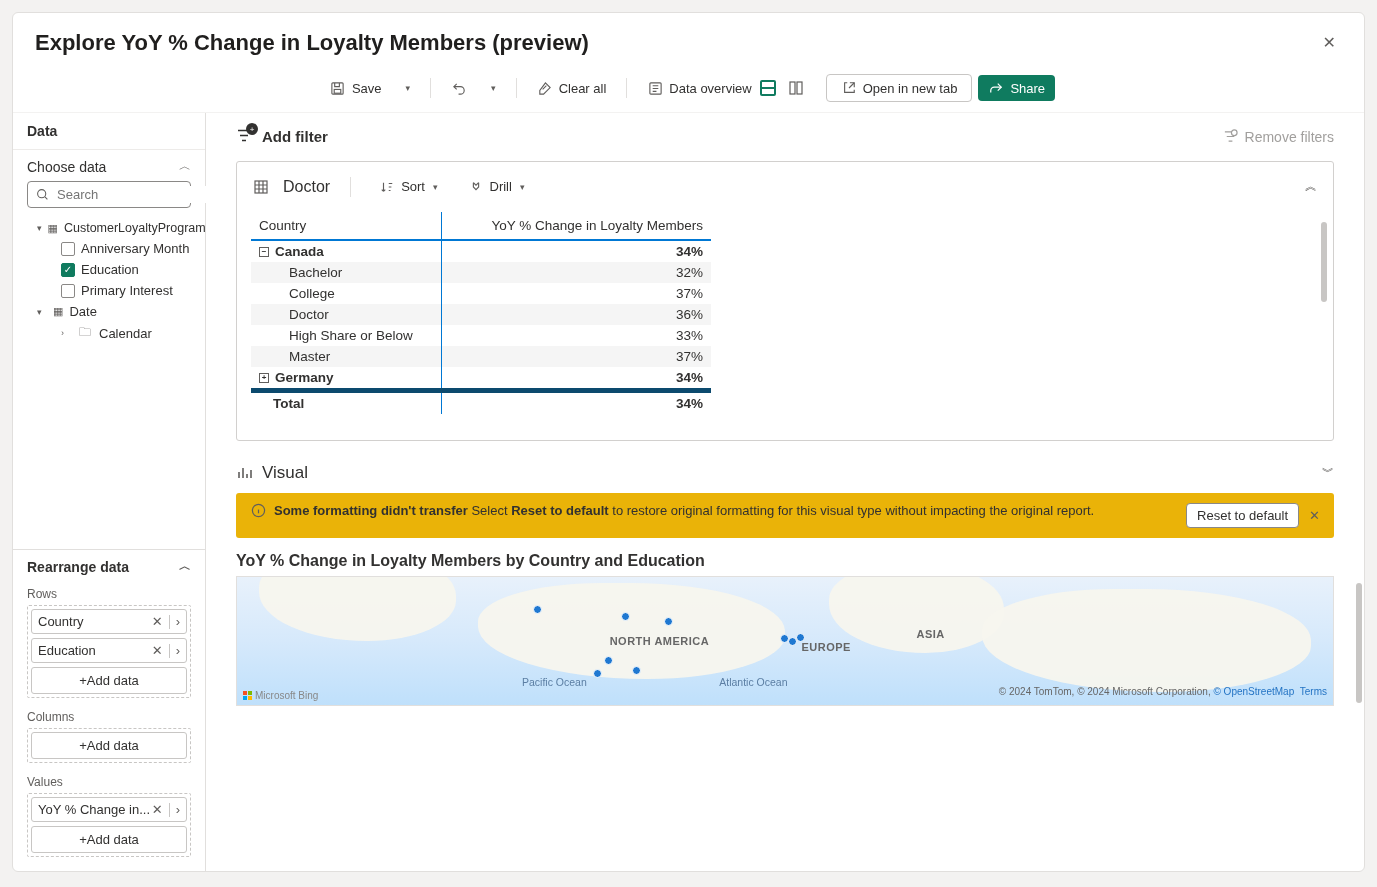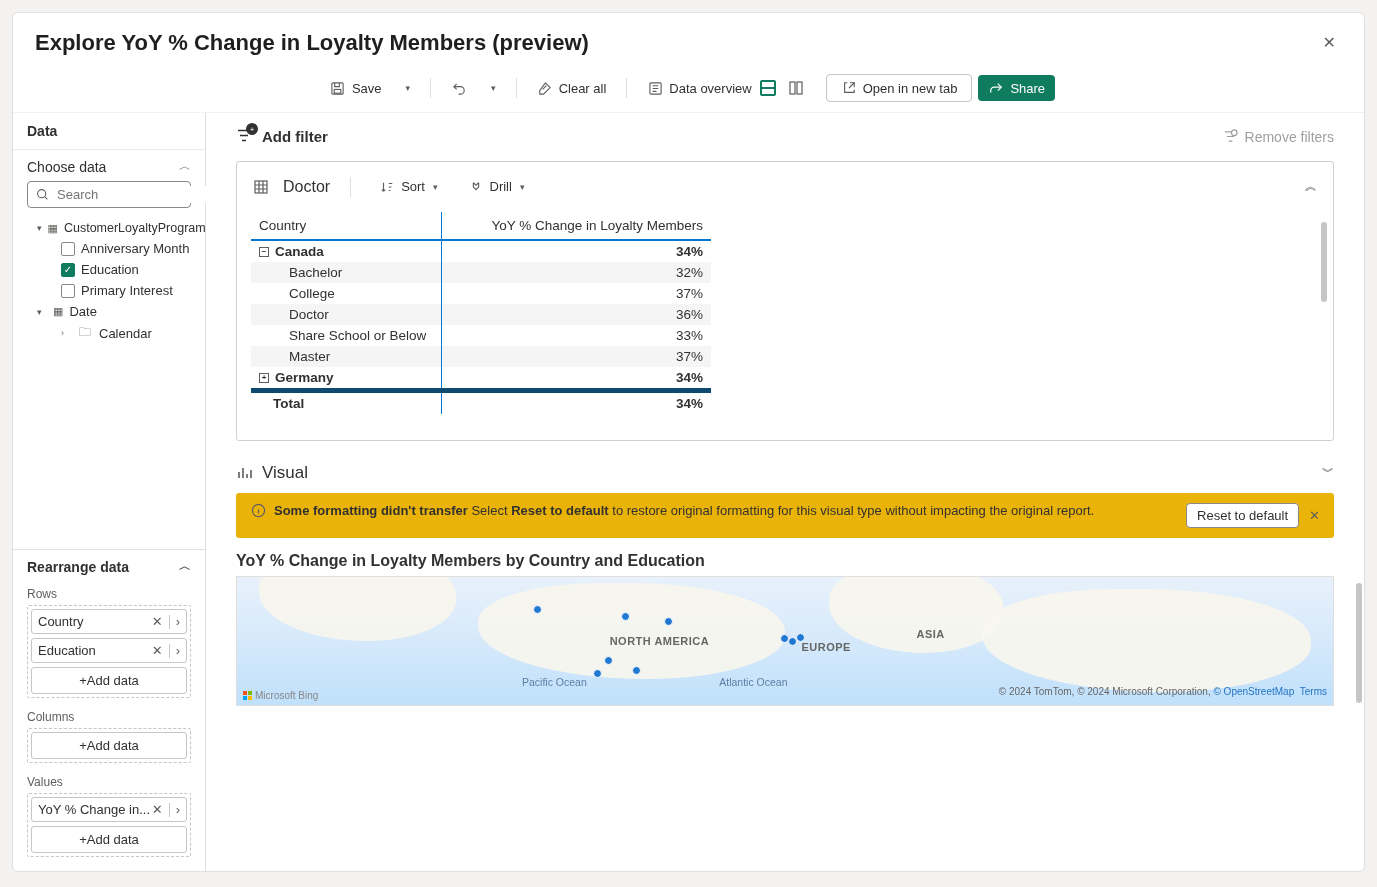--- a/index.html
+++ b/index.html
@@ -354,21 +354,21 @@
               </tr>
             <tr class="sub">
                 <td class="col-div">College</td>
                 <td>37%</td>
               </tr>
             <tr class="sub stripe">
                 <td class="col-div">Doctor</td>
                 <td>36%</td>
               </tr>
             <tr class="sub">
-                <td class="col-div">Share School or Below</td>
+                <td class="col-div">High Share or Below</td>
                 <td>33%</td>
               </tr>
             <tr class="sub stripe">
                 <td class="col-div">Master</td>
                 <td>37%</td>
               </tr>
             <tr class="grp">
                 <td class="col-div"><span class="exp-box">+</span><span>Germany</span></td>
                 <td>34%</td>
               </tr>

